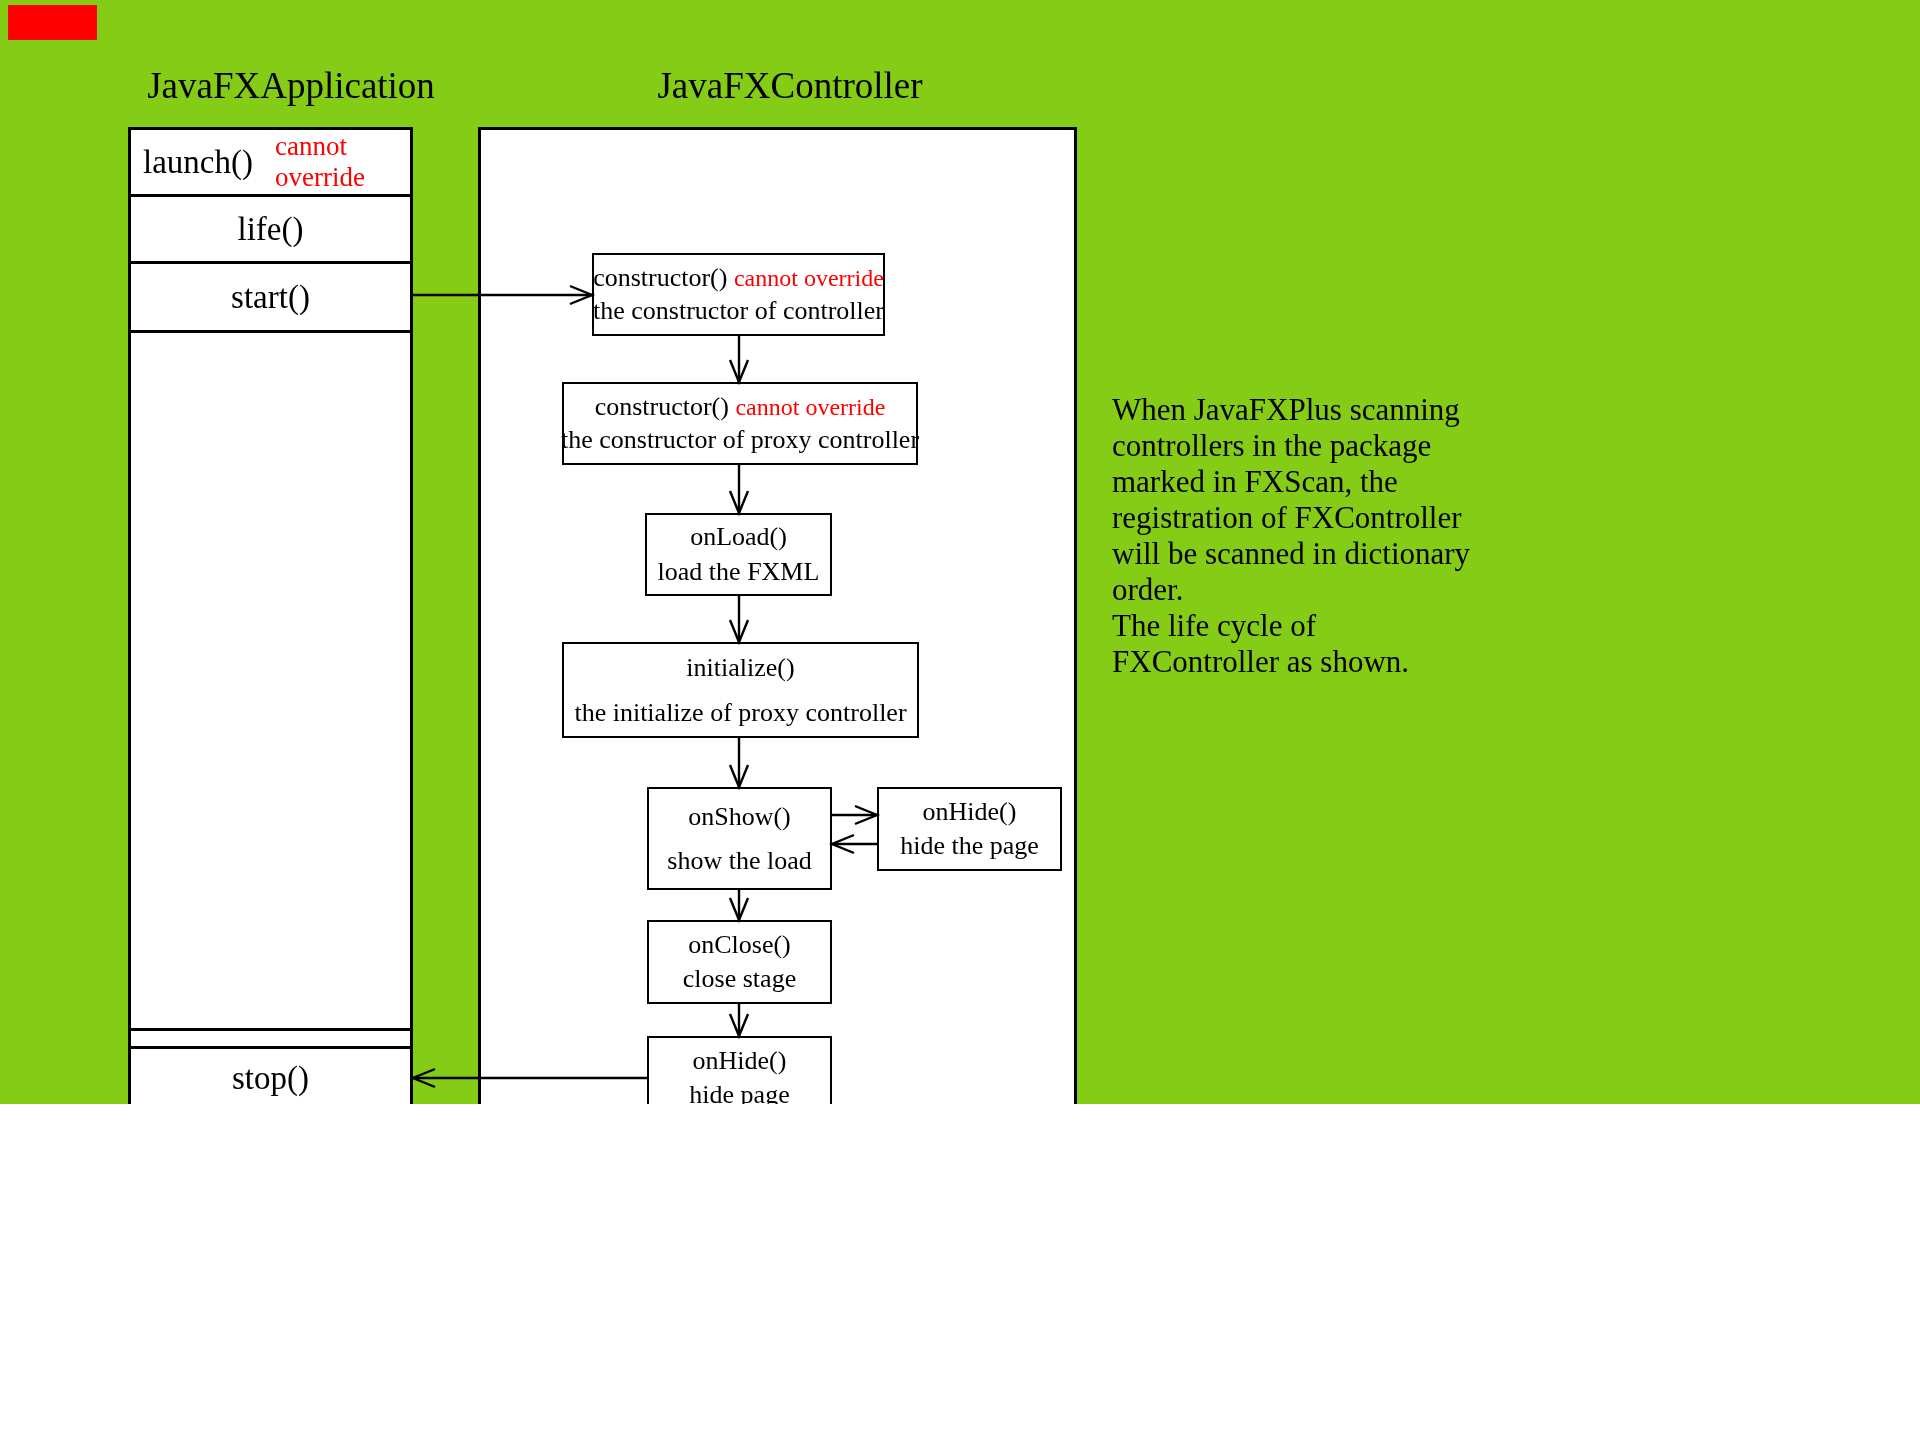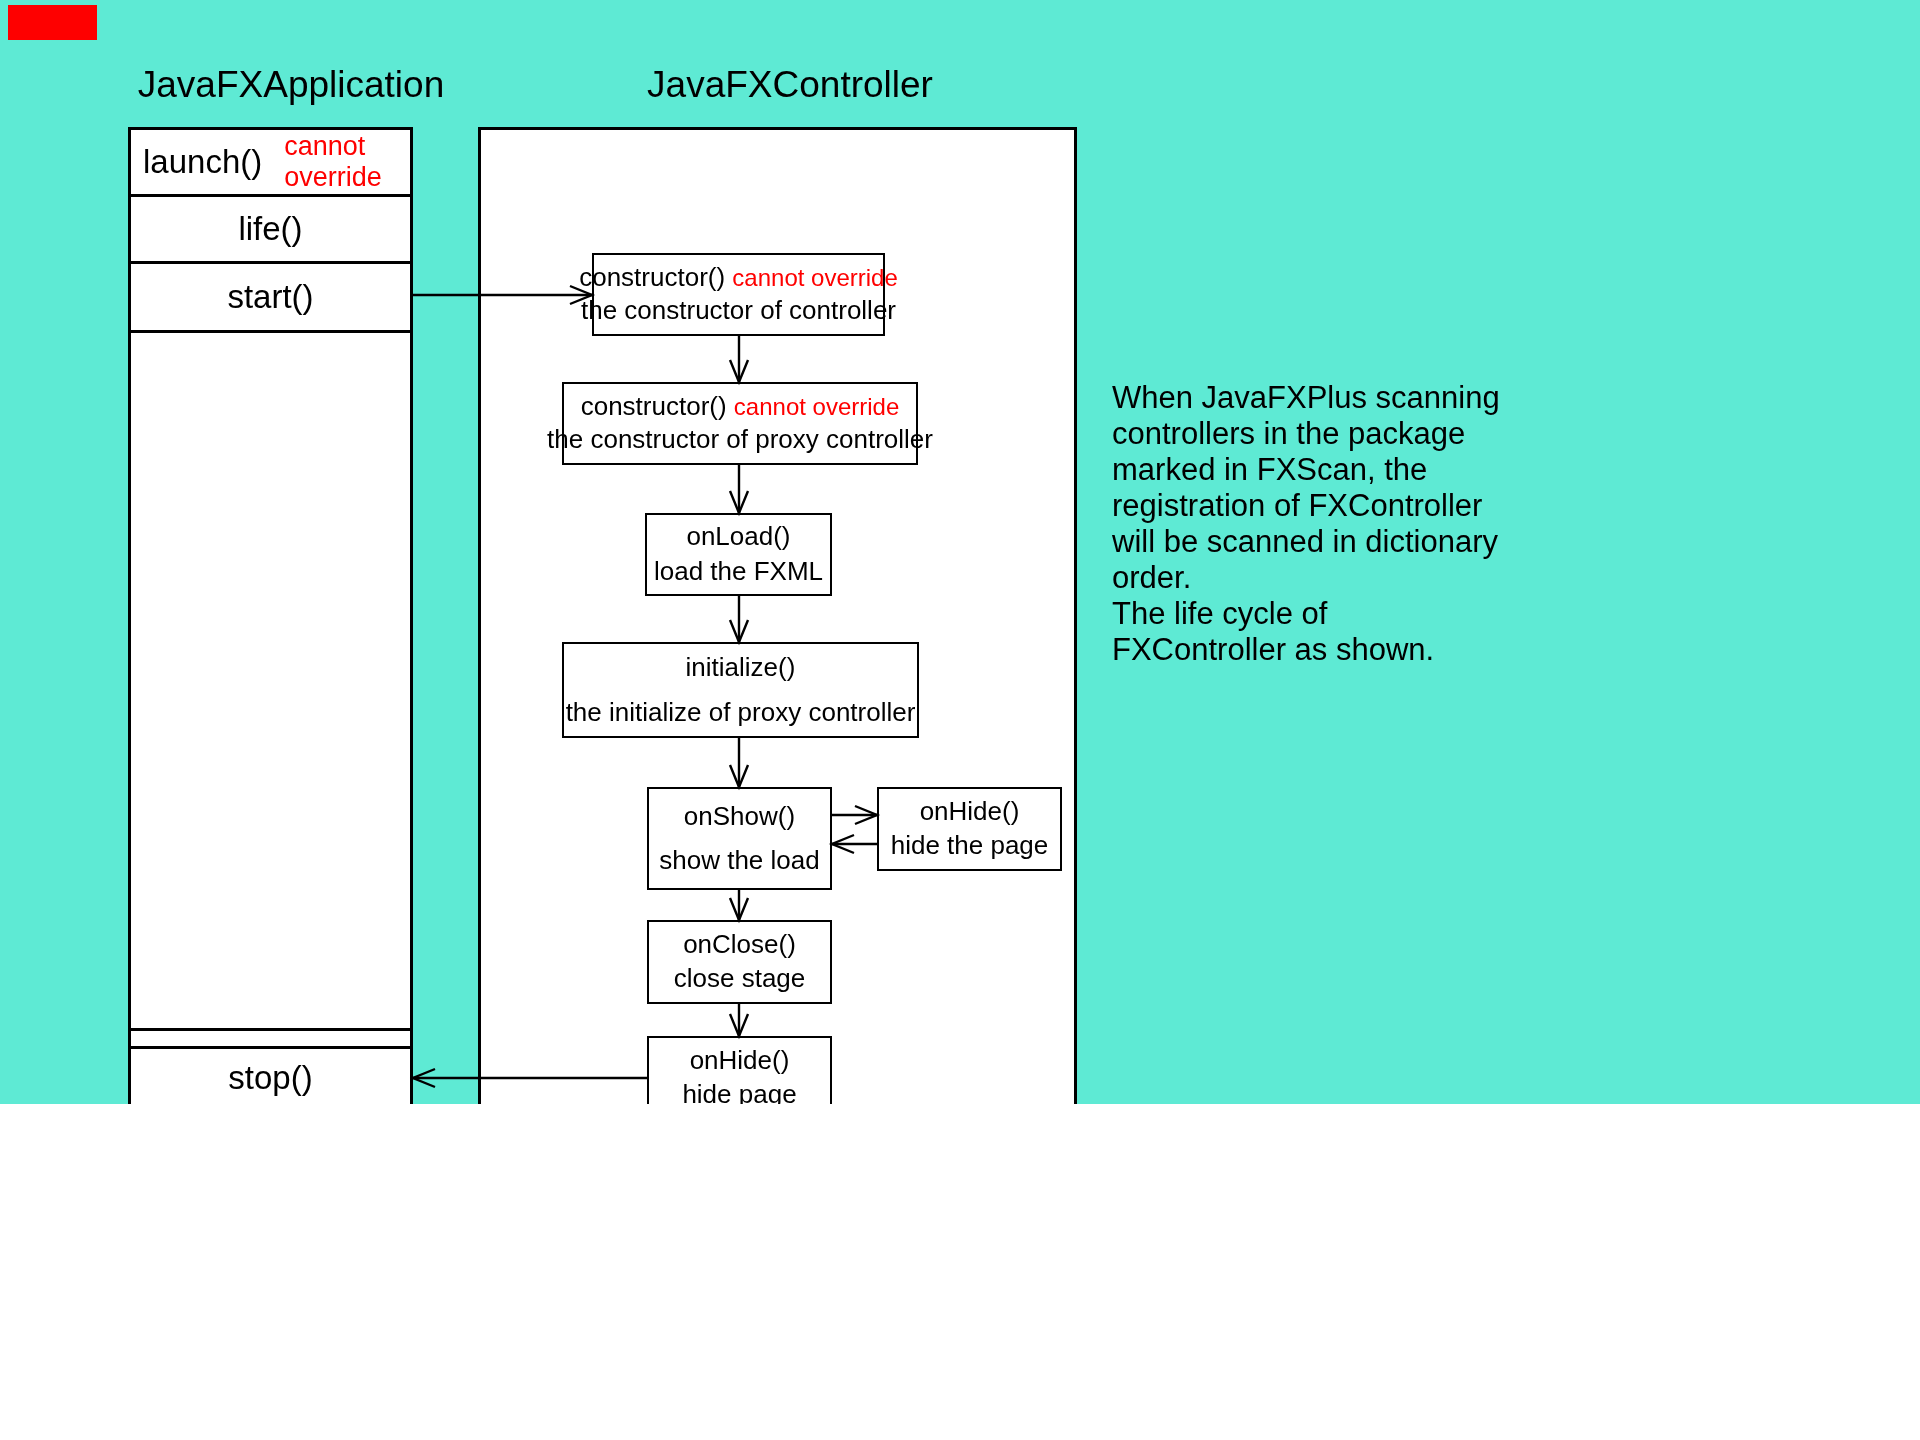--- a/index.html
+++ b/index.html
@@ -1,20 +1,20 @@
 <!DOCTYPE html>
 <html><head>
 <meta charset="utf-8">
 <style>
   html,body{margin:0;padding:0;background:#ffffff;}
   #canvas{
     position:relative;
     width:1920px;height:1104px;
-    background:#5eead4;
-    font-family:Liberation Sans, sans-serif;
+    background:#84cc16;
+    font-family:Liberation Serif, serif;
     color:#000;
     overflow:hidden;
   }
   .abs{position:absolute;}
   .title{
     font-size:37px;
     white-space:nowrap;
     transform:translateX(-50%);
   }
   
@@ -132,21 +132,21 @@
   <div class="node" style="left:647px;top:920px;width:185px;height:84px;gap:4px;">
     <div class="l1">onClose()</div>
     <div class="l2">close stage</div>
   </div>
 
   <div class="node" style="left:647px;top:1036px;width:185px;height:83px;gap:4px;">
     <div class="l1">onHide()</div>
     <div class="l2">hide page</div>
   </div>
 
-  <div class="sidenote" style="left:1112px;top:380px;width:400px;">When JavaFXPlus scanning
+  <div class="sidenote" style="left:1112px;top:392px;width:400px;">When JavaFXPlus scanning
 controllers in the package
 marked in FXScan, the
 registration of FXController
 will be scanned in dictionary
 order.
 The life cycle of
 FXController as shown.</div>
 
   <svg class="arrows" width="1920" height="1440" viewBox="0 0 1920 1440" fill="none" stroke="#000" stroke-width="2.4">
 

